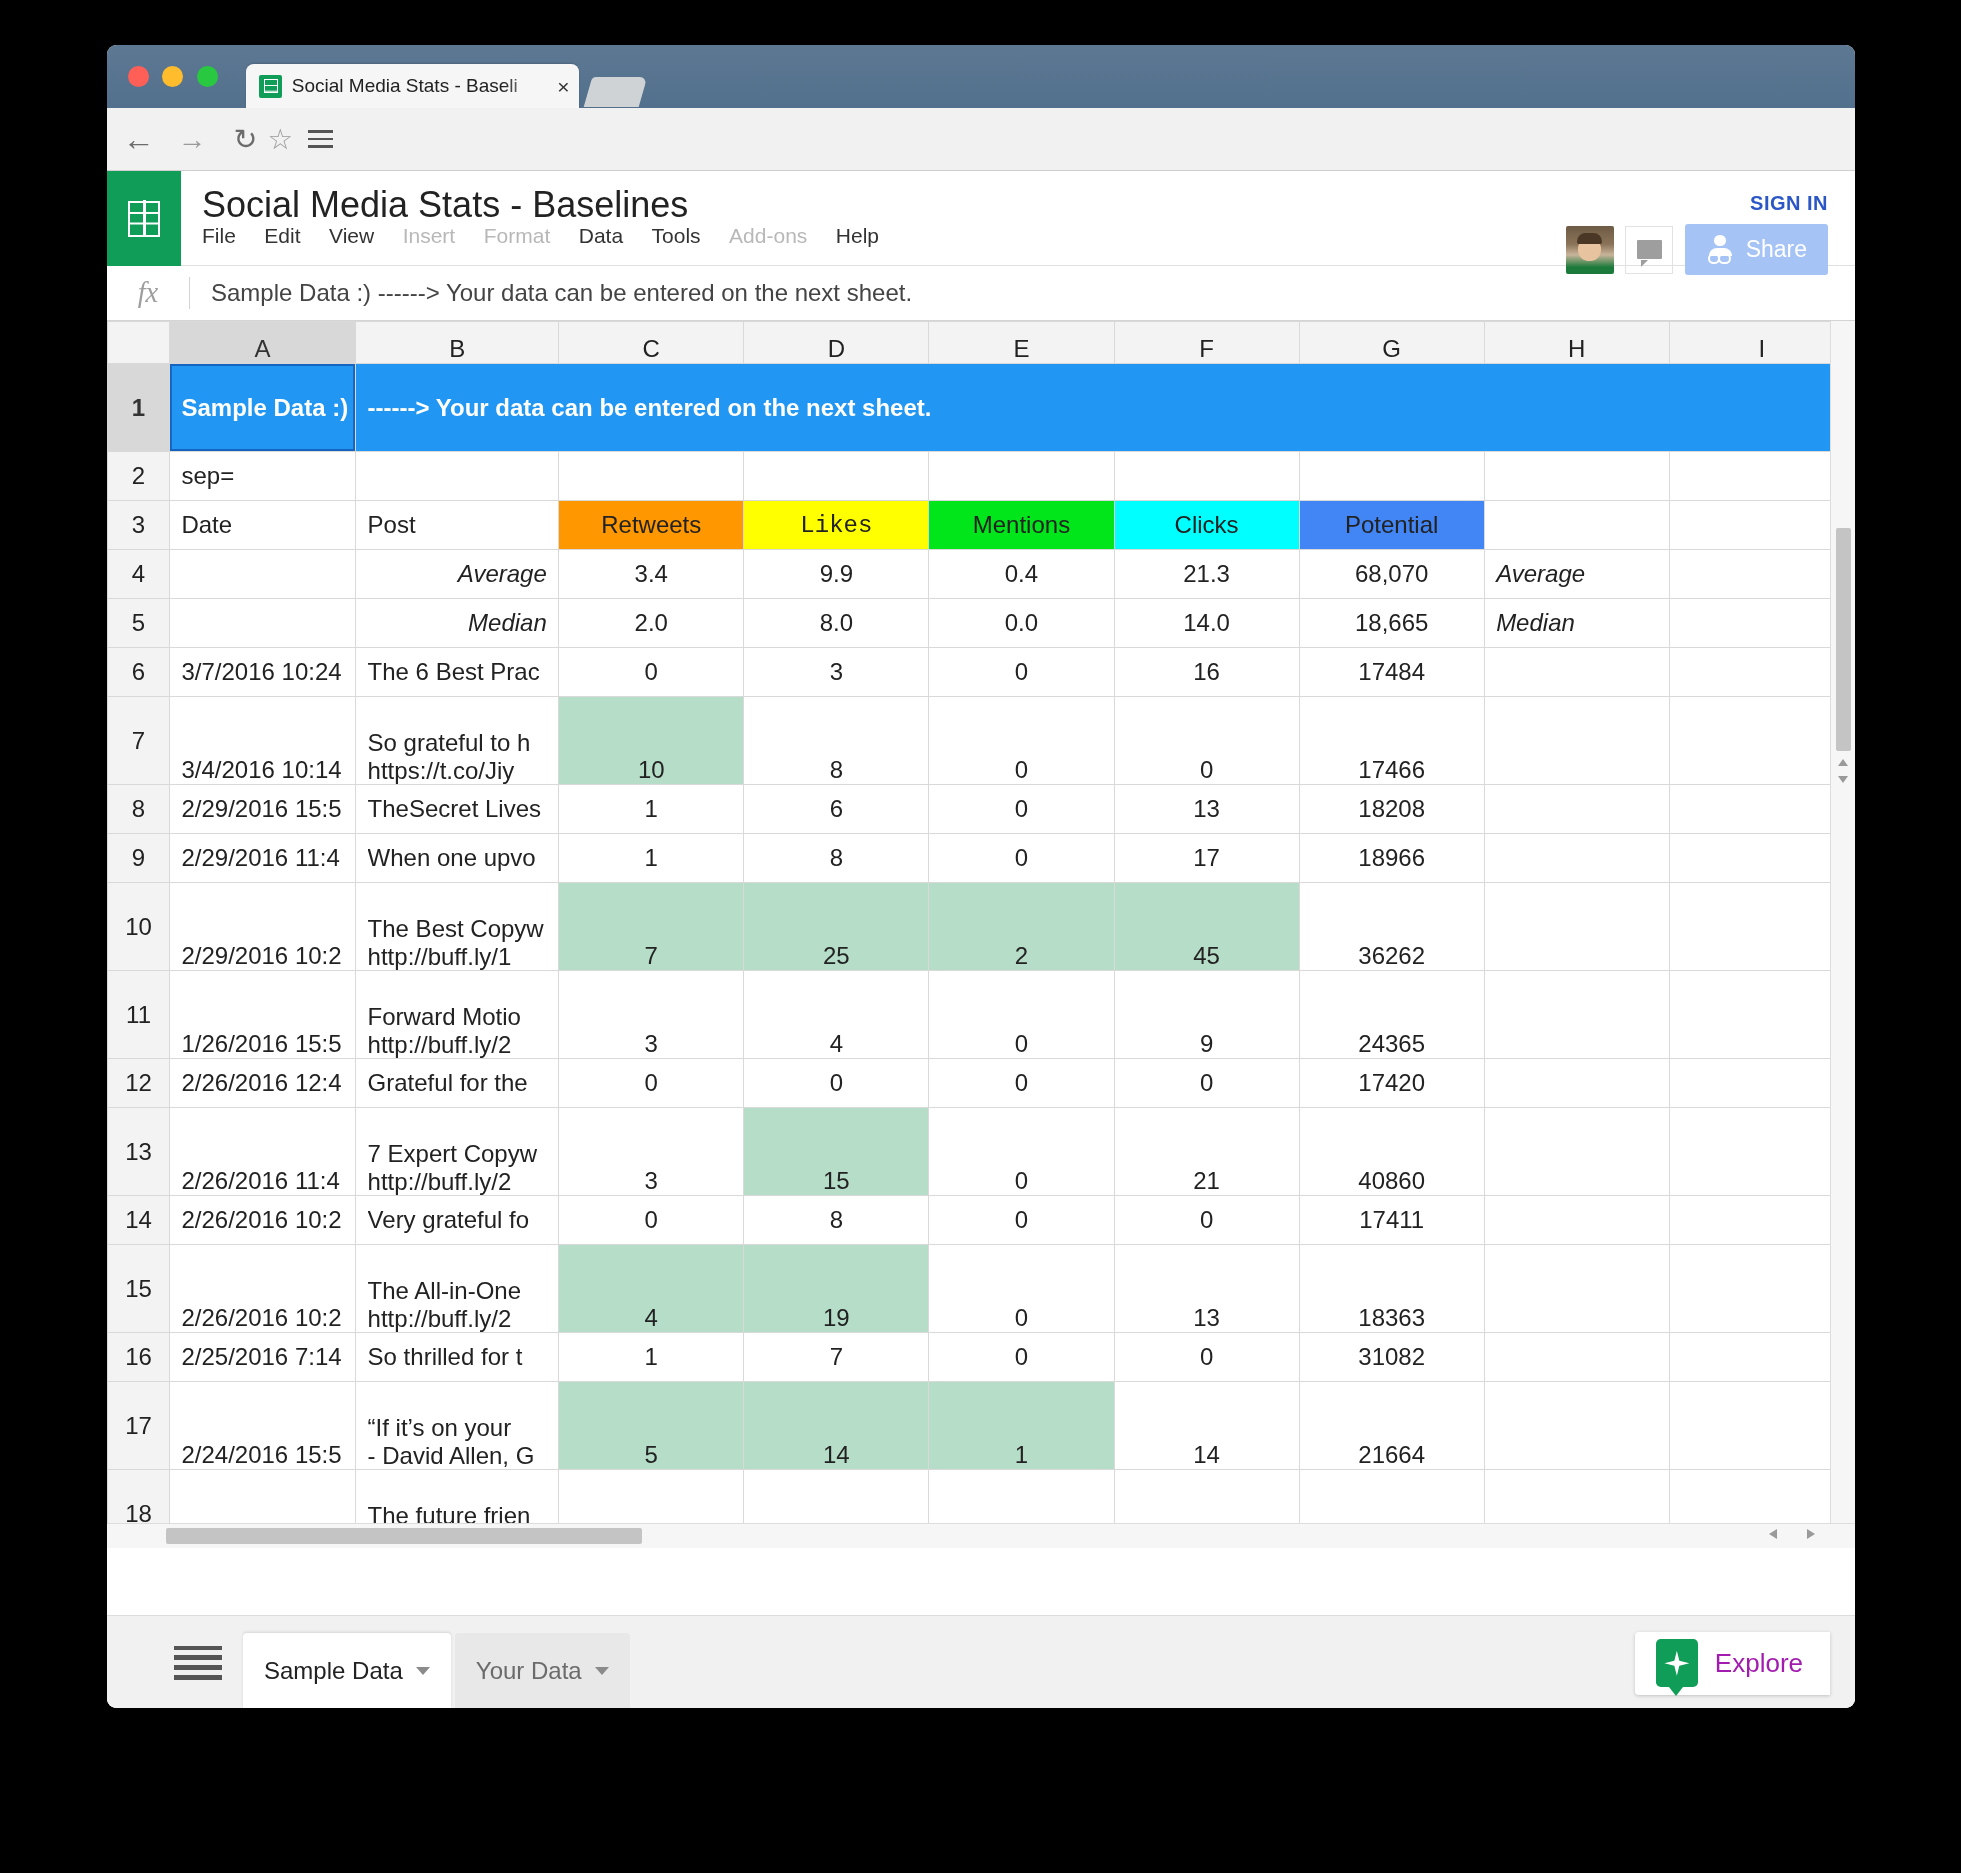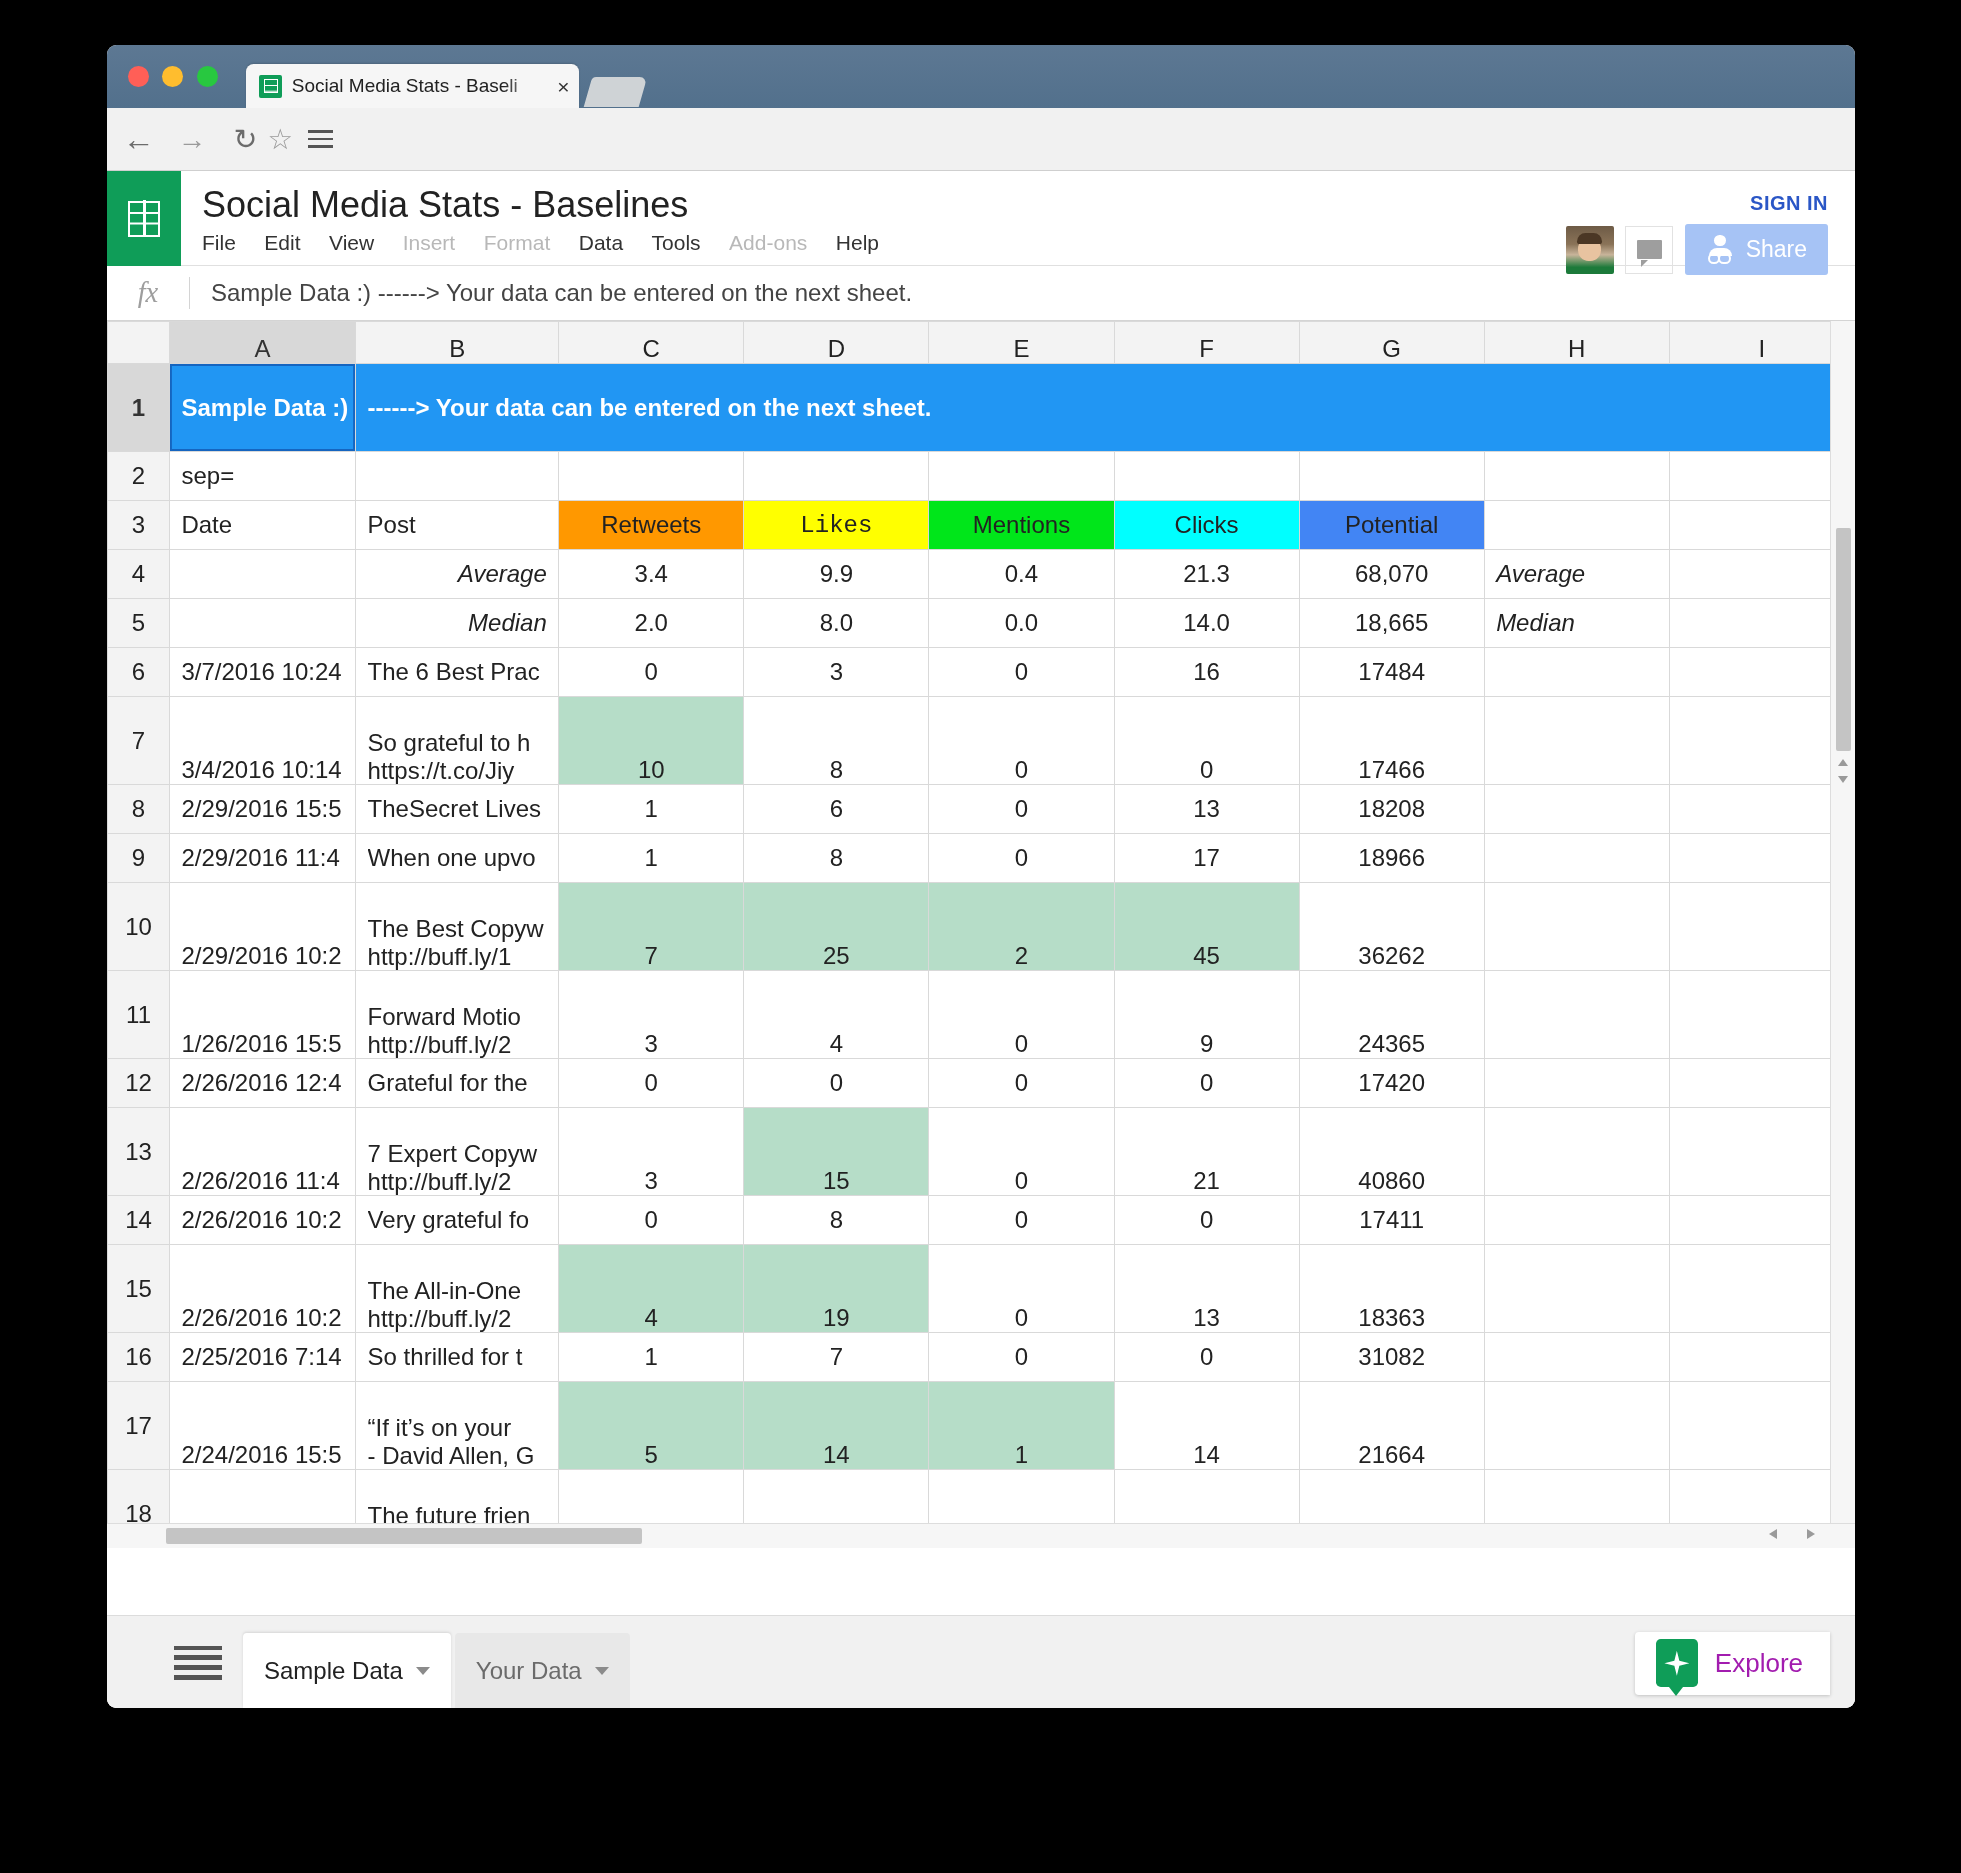--- a/index.html
+++ b/index.html
@@ -177,21 +177,21 @@
   #sheets-logo .glyph::after {
     content: ""; position: absolute; top: -2.4px; bottom: -2.4px;
     left: 13.3px; width: 2.4px; background: #fff;
   }
 
   #doc-title {
     position: absolute; left: 95px; top: 13.3px;
     font-size: 36px; color: #222; font-weight: 400;
   }
   #menu-bar {
-    position: absolute; left: 95px; top: 60px;
+    position: absolute; left: 95px; top: 53px;
     display: flex; gap: 28.5px;
     font-size: 21px;
   }
   #menu-bar .menu-item { color: #333; cursor: default; }
   #menu-bar .menu-item.disabled { color: #b8b8b8; }
 
   #sign-in {
     position: absolute; right: 27px; top: 21px;
     font-size: 20px; font-weight: bold;
     color: #2a56c6; letter-spacing: 0.5px;

